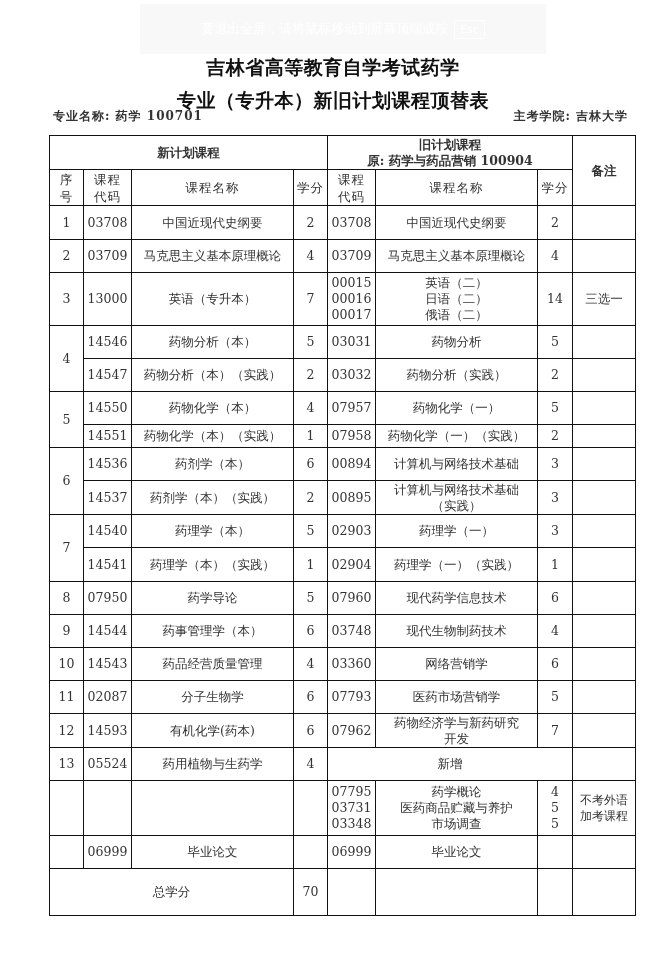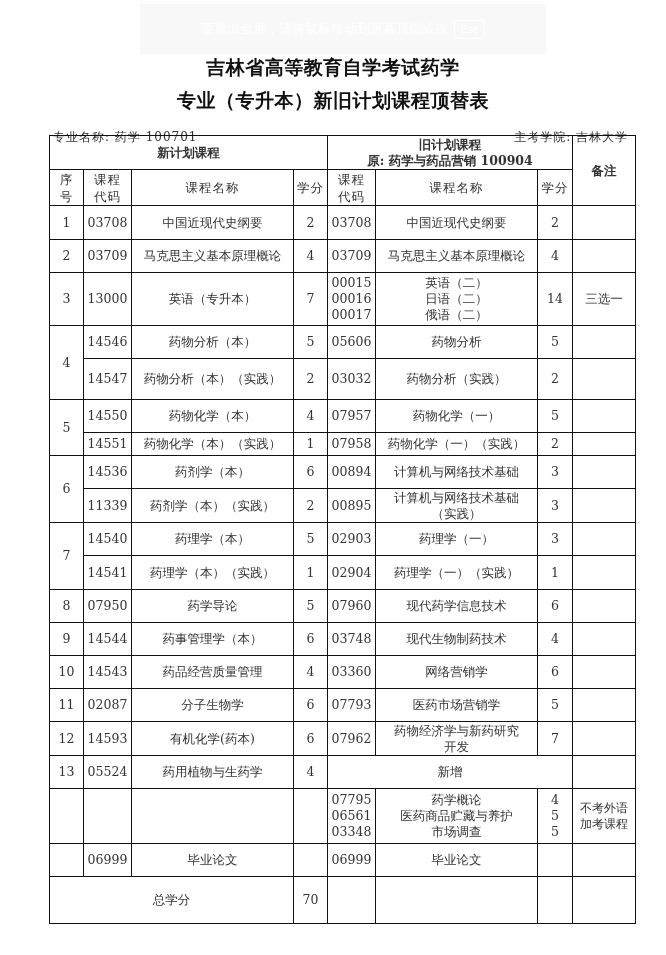--- a/index.html
+++ b/index.html
@@ -6,21 +6,21 @@
   body { width: 666px; height: 955px; position: relative; overflow: hidden;
          font-family: "DejaVu Serif", "Liberation Serif", serif; color: #222; }
   .banner { position: absolute; left: 140px; top: 4px; width: 406px; height: 50px;
             background: #f8f8f8; display: flex; align-items: center; justify-content: center;
             color: #ffffff; font-family: "DejaVu Sans", sans-serif; font-size: 13px; }
   .banner .esc { border: 1px solid #ffffff; padding: 2px 5px; margin-left: 6px; border-radius: 2px; font-size: 11px; }
   .title { position: absolute; left: 0; width: 666px; text-align: center; font-weight: bold;
            font-family: Liberation Sans, sans-serif; font-size: 19px; color: #111; letter-spacing: 0.5px; }
   .title1 { top: 55px; }
   .title2 { top: 88px; }
-  .meta { position: absolute; top: 129px; font-size: 12px; color: #333; letter-spacing: 1px; }
+  .meta { position: absolute; top: 108px; font-size: 12px; color: #333; letter-spacing: 1px; font-weight: bold; }
   .meta-left { left: 53px; }
   .meta-right { right: 38px; }
   table.grid { position: absolute; left: 49px; top: 135px; border-collapse: collapse;
                table-layout: fixed; width: 586px; }
   table.grid td { border: 1px solid #111; text-align: center; vertical-align: middle;
                   font-size: 12.5px; padding: 0; line-height: 16px; color: #333; }
   td.bold { font-weight: bold; color: #111; }
   td.hdr { font-size: 13px; color: #555; letter-spacing: 1px; }
   .ml div { line-height: 17px; }
 </style>
@@ -117,27 +117,27 @@
     </td>
     <td>14</td>
     <td>三选一</td>
   </tr>
 
   <tr style="height:33px">
     <td rowspan="2">4</td>
     <td>14546</td>
     <td>药物分析（本）</td>
     <td>5</td>
-    <td>05606</td>
+    <td>03031</td>
     <td>药物分析</td>
     <td>5</td>
     <td></td>
   </tr>
 
-  <tr style="height:41px">
+  <tr style="height:33px">
     <td>14547</td>
     <td>药物分析（本）（实践）</td>
     <td>2</td>
     <td>03032</td>
     <td>药物分析（实践）</td>
     <td>2</td>
     <td></td>
   </tr>
 
   <tr style="height:33px">
@@ -166,21 +166,21 @@
     <td>14536</td>
     <td>药剂学（本）</td>
     <td>6</td>
     <td>00894</td>
     <td>计算机与网络技术基础</td>
     <td>3</td>
     <td></td>
   </tr>
 
   <tr style="height:34px">
-    <td>11339</td>
+    <td>14537</td>
     <td>药剂学（本）（实践）</td>
     <td>2</td>
     <td>00895</td>
     <td>
       <div>计算机与网络技术基础</div>
           <div>（实践）</div>
     </td>
     <td>3</td>
     <td></td>
   </tr>
@@ -273,21 +273,21 @@
     <td></td>
   </tr>
 
   <tr style="height:55px">
     <td></td>
     <td></td>
     <td></td>
     <td></td>
     <td>
       <div>07795</div>
-          <div>06561</div>
+          <div>03731</div>
           <div>03348</div>
     </td>
     <td>
       <div>药学概论</div>
           <div>医药商品贮藏与养护</div>
           <div>市场调查</div>
     </td>
     <td>
       <div>4</div>
           <div>5</div>

